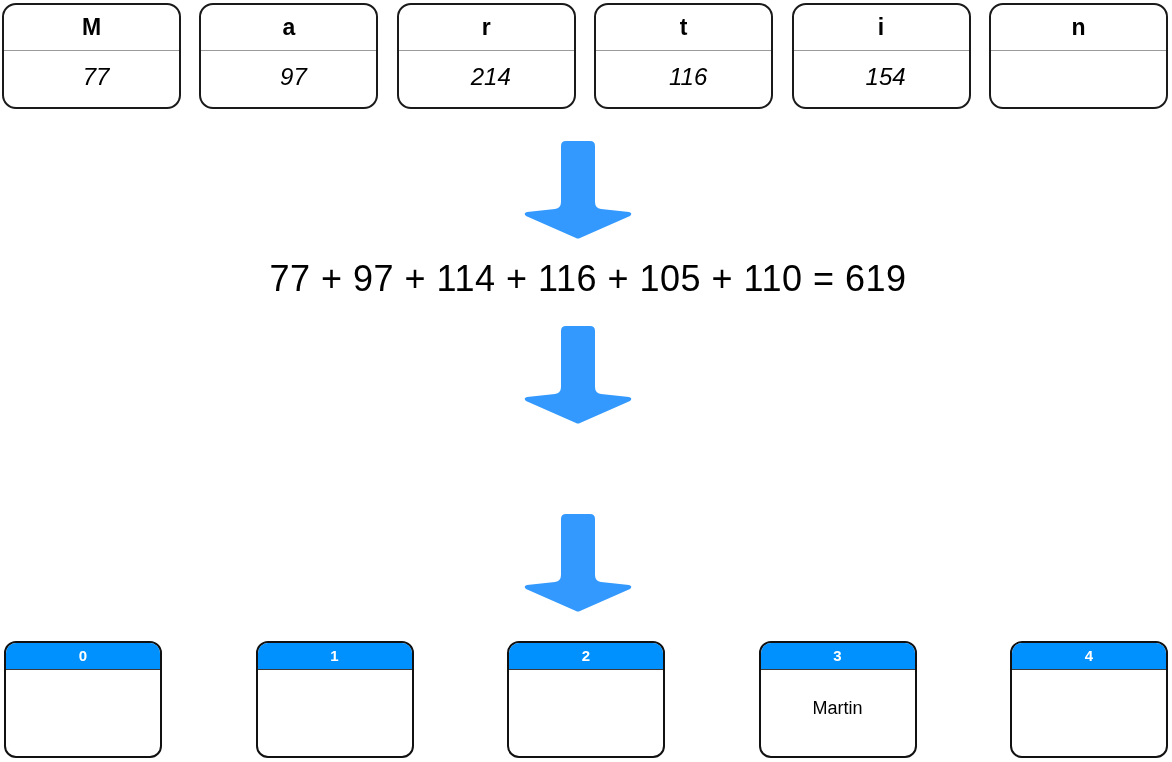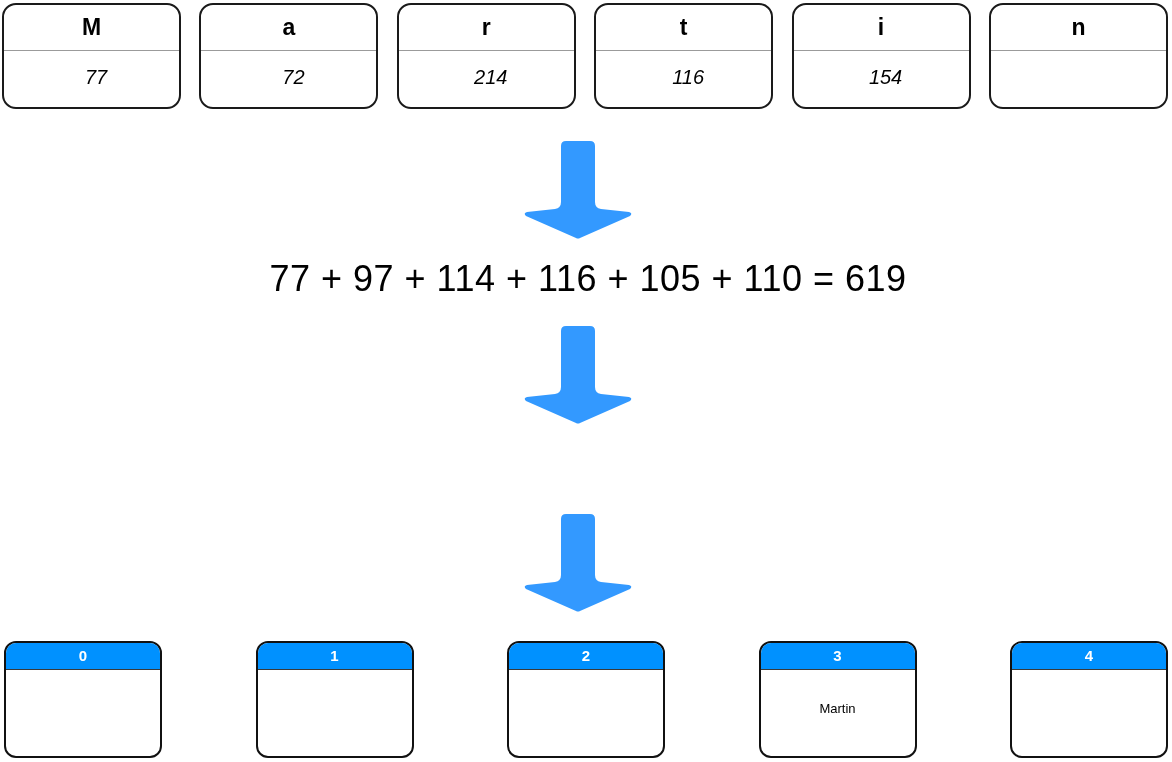--- a/index.html
+++ b/index.html
@@ -50,21 +50,21 @@
     text-align: center;
     font-size: 23px;
     font-weight: bold;
     border-bottom: 1.5px solid #9b9b9b;
   }
   .char-card .code {
     flex: 1;
     display: flex;
     align-items: center;
     justify-content: center;
-    font-size: 20px;
+    font-size: 24px;
     font-style: italic;
     padding-bottom: 4px;
     margin-left: 9px;
   }
 
   
   .arrow {
     position: absolute;
     width: 110px;
     height: 100px;
@@ -117,40 +117,40 @@
     color: #ffffff;
     font-size: 15px;
     font-weight: bold;
     border-bottom: 1.5px solid #3a3a3a;
   }
   .bucket .bucket-body {
     flex: 1;
     display: flex;
     align-items: center;
     justify-content: center;
-    font-size: 13px;
+    font-size: 18px;
     color: #000000;
     padding-bottom: 10px;
   }
 </style>
 </head>
 <body>
 
 <div id="stage">
 
   <div class="char-row">
 
     <div class="char-card">
       <div class="letter">M</div>
       <div class="code">77</div>
     </div>
 
     <div class="char-card">
       <div class="letter">a</div>
-      <div class="code">72</div>
+      <div class="code">97</div>
     </div>
 
     <div class="char-card">
       <div class="letter">r</div>
       <div class="code">214</div>
     </div>
 
     <div class="char-card">
       <div class="letter">t</div>
       <div class="code">116</div>

